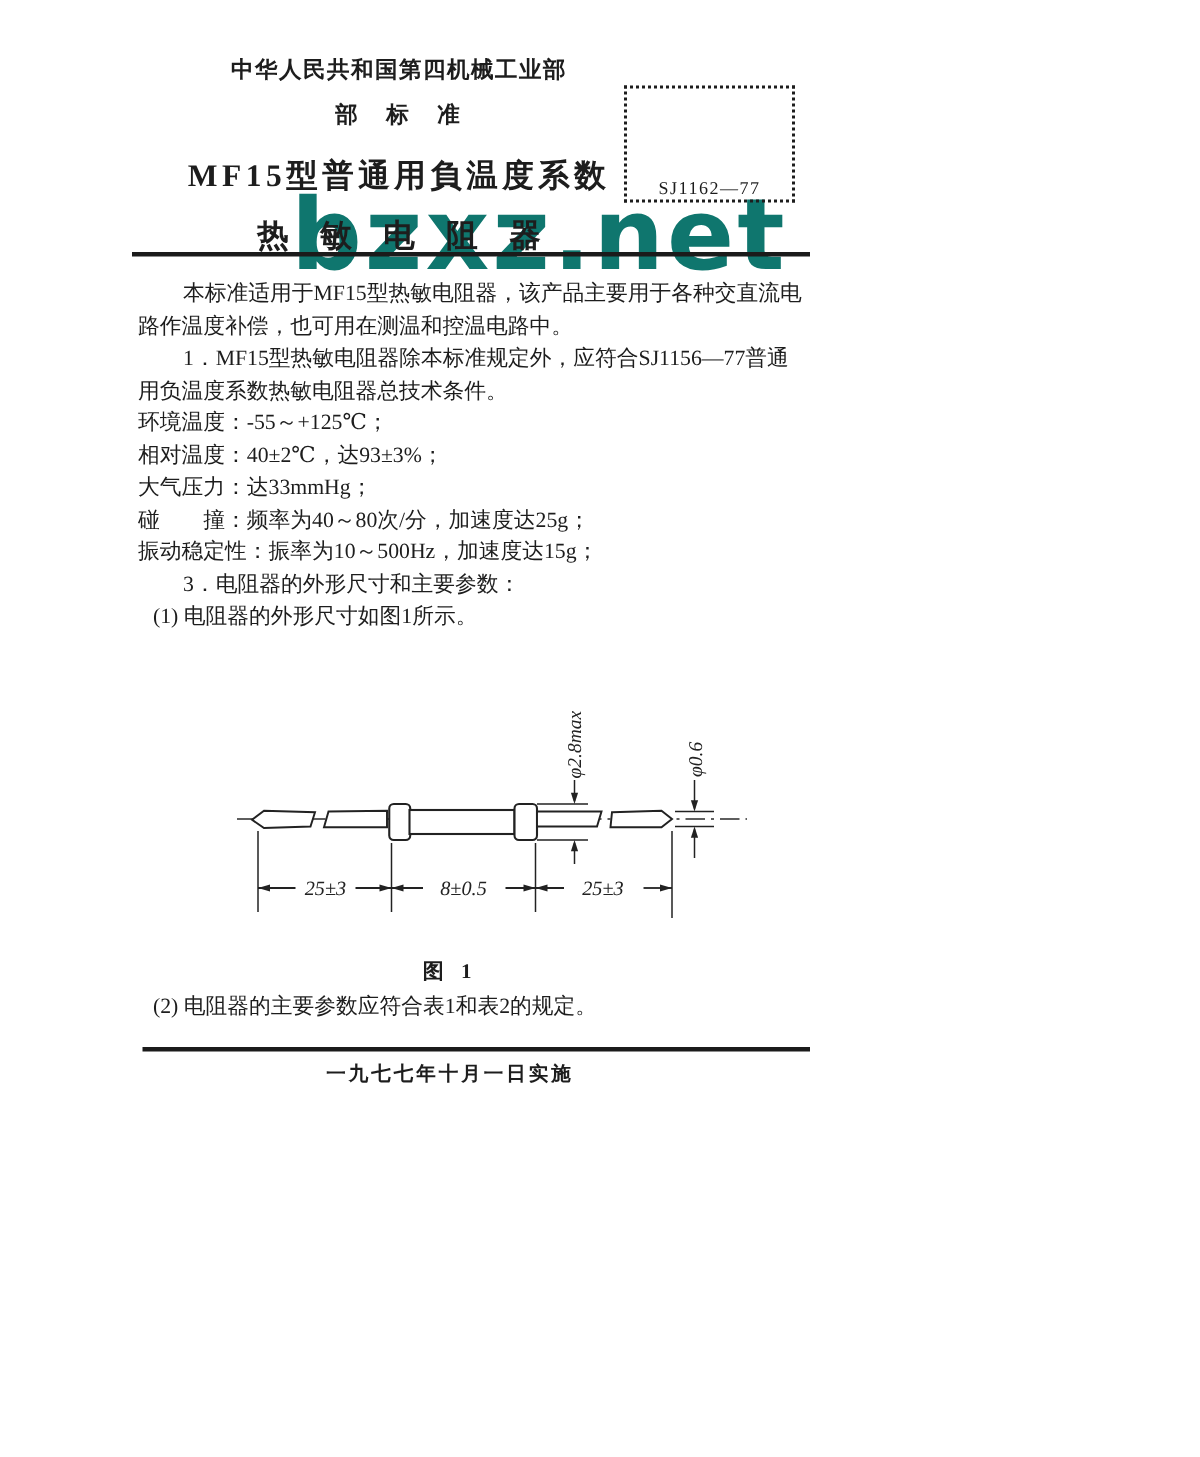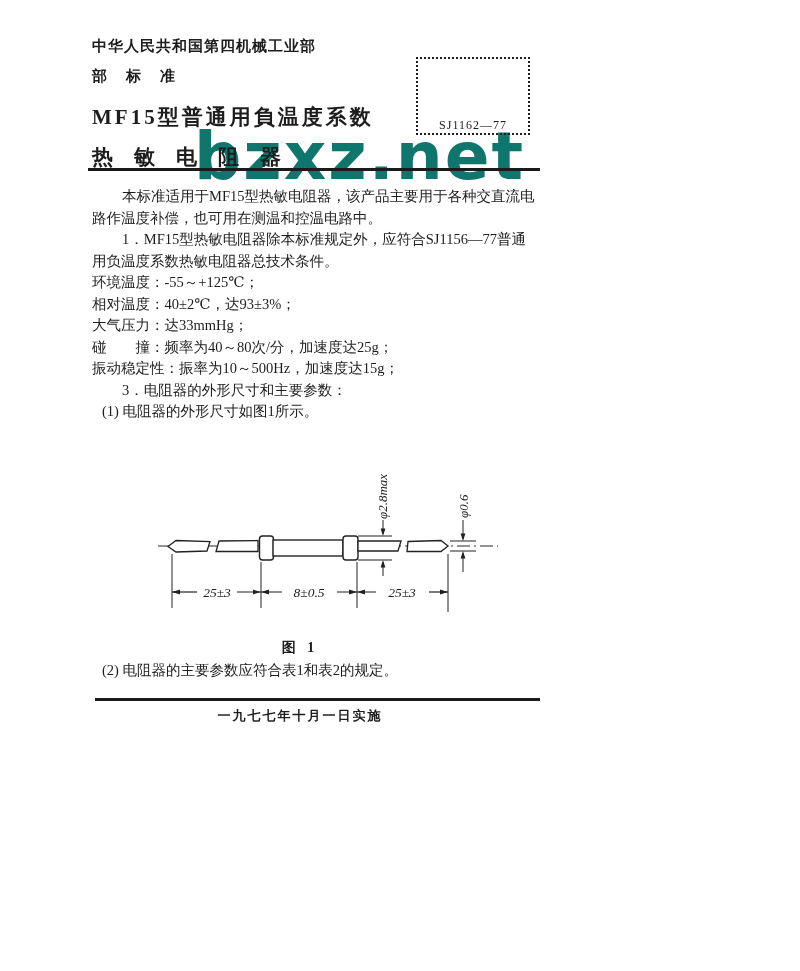--- a/index.html
+++ b/index.html
@@ -11,21 +11,21 @@
   .page{position:absolute;inset:0;}
   
   .watermark{
     position:absolute;left:194px;top:124px;z-index:0;
     font-family:"DejaVu Sans",sans-serif;font-weight:bold;
     font-size:66px;line-height:1;color:#0f766e;letter-spacing:2px;
     user-select:none;white-space:nowrap;
   }
   .content{position:absolute;inset:0;z-index:1;}
   
-  .header-block{position:absolute;left:92px;top:37px;width:348px;}
+  .header-block{position:absolute;left:92px;top:37px;width:348px;text-align:center;}
   .ministry{font-size:15px;font-weight:bold;letter-spacing:1px;white-space:nowrap;}
   .standard-label{font-size:15px;font-weight:bold;margin-top:11px;letter-spacing:2px;}
   .title1{font-size:21px;font-weight:bold;margin-top:17px;letter-spacing:3px;white-space:nowrap;}
   .title2{font-size:21px;font-weight:bold;margin-top:12px;white-space:nowrap;}
   .doc-box{
     position:absolute;left:416px;top:57px;width:110px;height:74px;
     border:2px dotted #1d1d1d;display:flex;align-items:flex-end;justify-content:center;
     font-size:12px;font-weight:normal;letter-spacing:1px;background:transparent;
   }
   .rule-top{position:absolute;left:88px;top:168px;width:452px;height:3px;background:#1b1b1b;}

